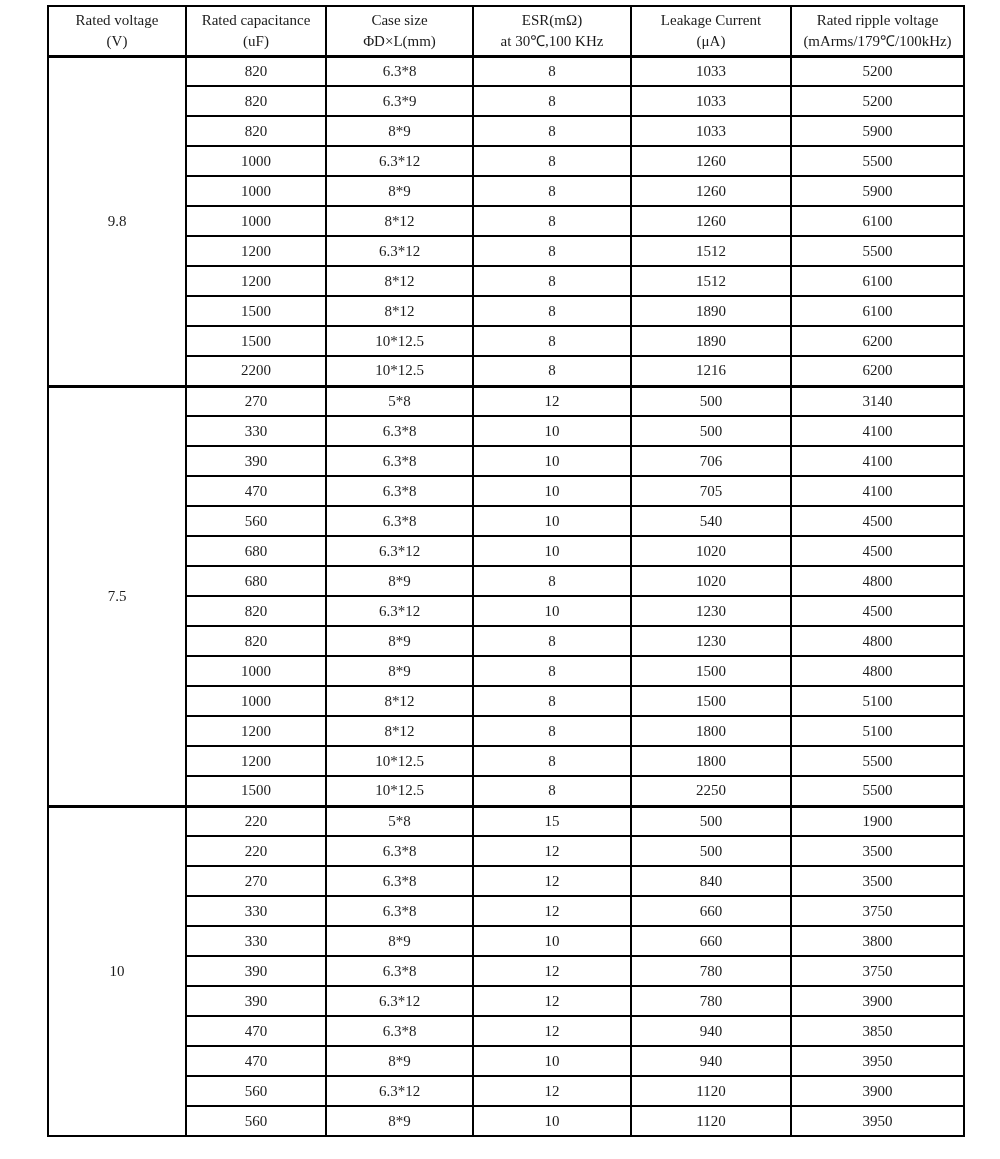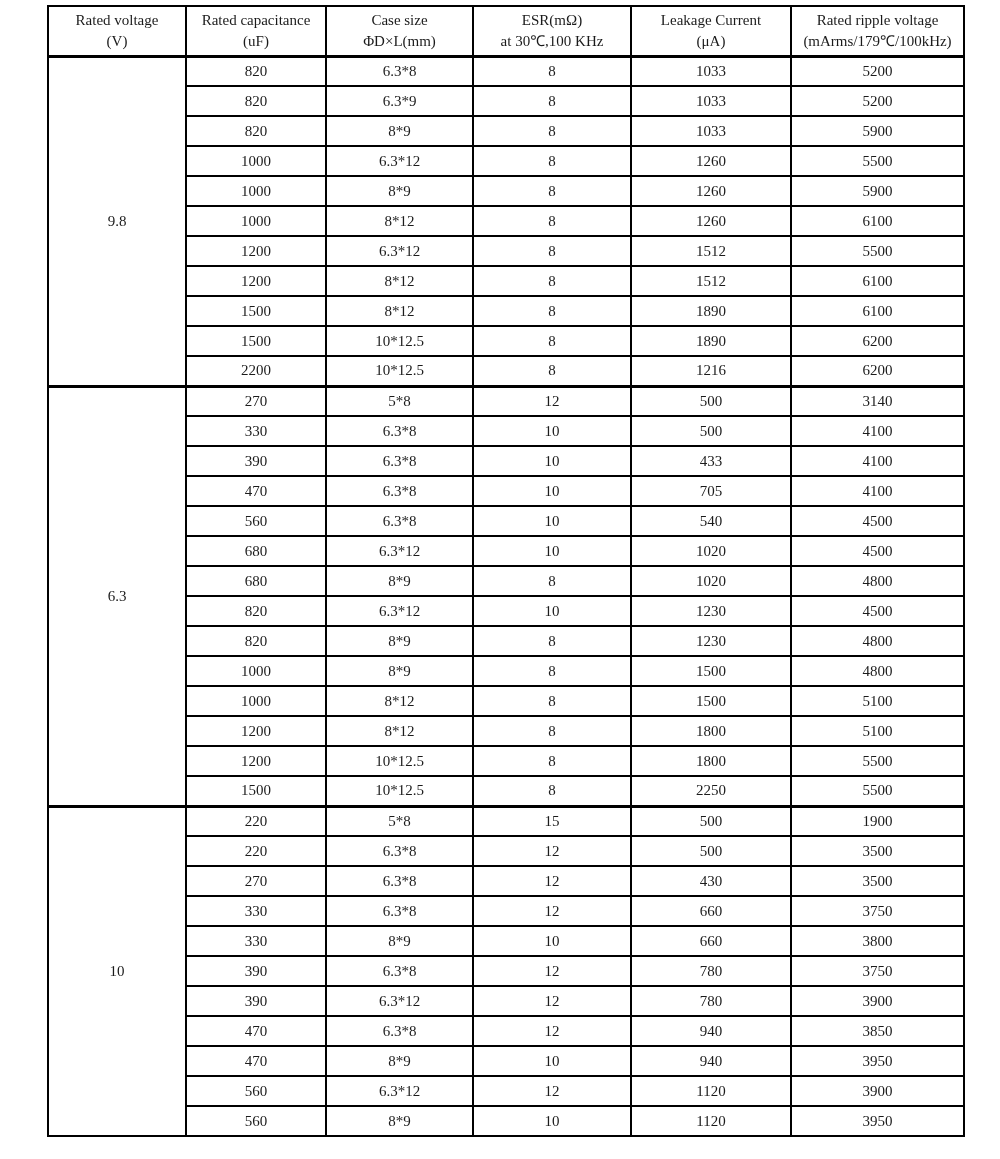--- a/index.html
+++ b/index.html
@@ -164,39 +164,39 @@
           <td>6200</td>
         </tr>
         <tr>
           <td>2200</td>
           <td>10*12.5</td>
           <td>8</td>
           <td>1216</td>
           <td>6200</td>
         </tr>
         <tr class="group-start">
-          <td rowspan="14">6.3</td>
+          <td rowspan="14">7.5</td>
           <td>270</td>
           <td>5*8</td>
           <td>12</td>
           <td>500</td>
           <td>3140</td>
         </tr>
         <tr>
           <td>330</td>
           <td>6.3*8</td>
           <td>10</td>
           <td>500</td>
           <td>4100</td>
         </tr>
         <tr>
           <td>390</td>
           <td>6.3*8</td>
           <td>10</td>
-          <td>433</td>
+          <td>706</td>
           <td>4100</td>
         </tr>
         <tr>
           <td>470</td>
           <td>6.3*8</td>
           <td>10</td>
           <td>705</td>
           <td>4100</td>
         </tr>
         <tr>
@@ -281,21 +281,21 @@
           <td>220</td>
           <td>6.3*8</td>
           <td>12</td>
           <td>500</td>
           <td>3500</td>
         </tr>
         <tr>
           <td>270</td>
           <td>6.3*8</td>
           <td>12</td>
-          <td>430</td>
+          <td>840</td>
           <td>3500</td>
         </tr>
         <tr>
           <td>330</td>
           <td>6.3*8</td>
           <td>12</td>
           <td>660</td>
           <td>3750</td>
         </tr>
         <tr>

